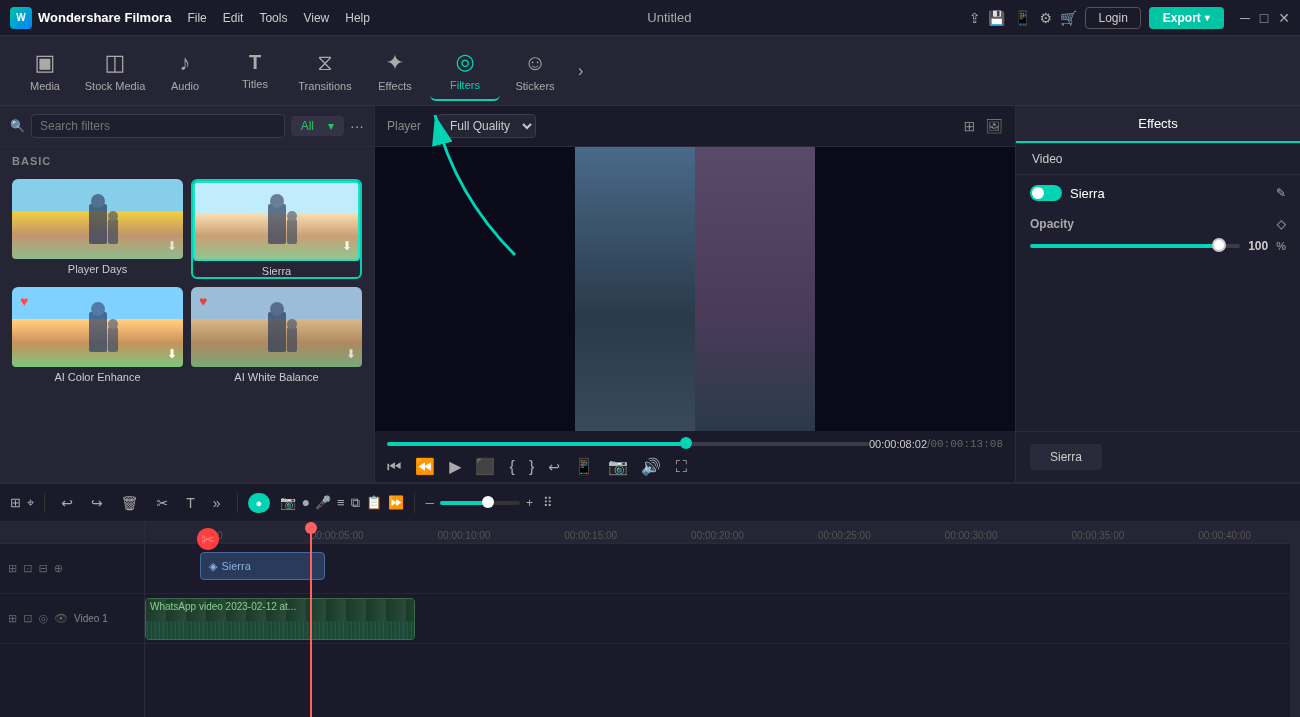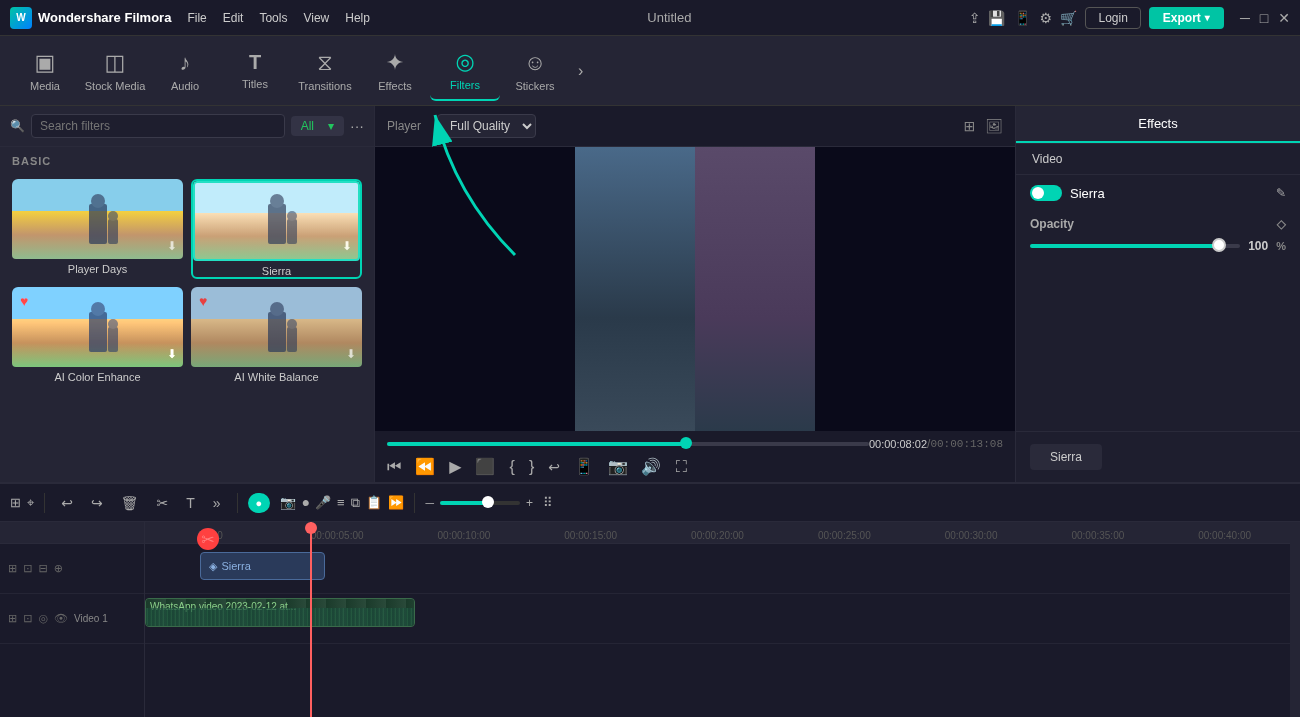--- a/index.html
+++ b/index.html
@@ -113,21 +113,21 @@
     .tl-zoom-handle { position: absolute; top: -5px; left: 60%; width: 12px; height: 12px; background: #fff; border-radius: 50%; transform: translateX(-50%); }
     .tl-more-btn { background: transparent; border: none; color: #aaa; cursor: pointer; font-size: 13px; padding: 4px; }
     .track-label { display: flex; align-items: center; gap: 6px; padding: 4px 8px; height: 50px; border-bottom: 1px solid #252535; color: #888; font-size: 11px; }
     .track-label-name { color: #888; font-size: 10px; }
     .timeline-ruler { height: 22px; background: #252535; border-bottom: 1px solid #2a2a3a; display: flex; align-items: flex-end; padding-bottom: 2px; position: relative; }
     .ruler-marks { display: flex; width: 100%; padding: 0 2px; }
     .ruler-mark { flex: 1; text-align: center; color: #555; font-size: 10px; }
     .track-row { height: 50px; border-bottom: 1px solid #252535; position: relative; }
     .filter-track-clip { position: absolute; top: 8px; left: 55px; width: 125px; height: 28px; background: #2a3a5a; border: 1px solid #4a6a9a; border-radius: 4px; display: flex; align-items: center; padding: 0 8px; gap: 4px; }
     .filter-clip-label { color: #8ab0e0; font-size: 11px; white-space: nowrap; }
-    .video-track-clip { position: absolute; top: 4px; left: 0px; width: 270px; height: 29px; background: #2a4a3a; border: 1px solid #3a6a4a; border-radius: 4px; overflow: hidden; }
+    .video-track-clip { position: absolute; top: 4px; left: 0px; width: 270px; height: 42px; background: #2a4a3a; border: 1px solid #3a6a4a; border-radius: 4px; overflow: hidden; }
     .video-clip-thumb { width: 100%; height: 100%; background: repeating-linear-gradient(90deg, #1a3a2a 0px, #2a4a3a 20px, #1a3a2a 20px, #2a4a3a 40px); position: relative; }
     .video-clip-name { position: absolute; top: 2px; left: 4px; color: #8ad08a; font-size: 10px; white-space: nowrap; overflow: hidden; max-width: 90%; }
     .audio-waveform { position: absolute; bottom: 0; left: 0; right: 0; height: 18px; background: repeating-linear-gradient(90deg, #1a4a3a, #2a6a4a 2px, #1a4a3a 2px, #1a4a3a 4px); opacity: 0.7; border-radius: 0 0 4px 4px; }
     .scissors-icon { position: absolute; top: -16px; left: 52px; color: #ff8080; font-size: 16px; background: #ff4040; border-radius: 50%; width: 22px; height: 22px; display: flex; align-items: center; justify-content: center; }
   </style>
 </head>
 <body>
 
 <div class="titlebar">
   <div class="titlebar-logo">

